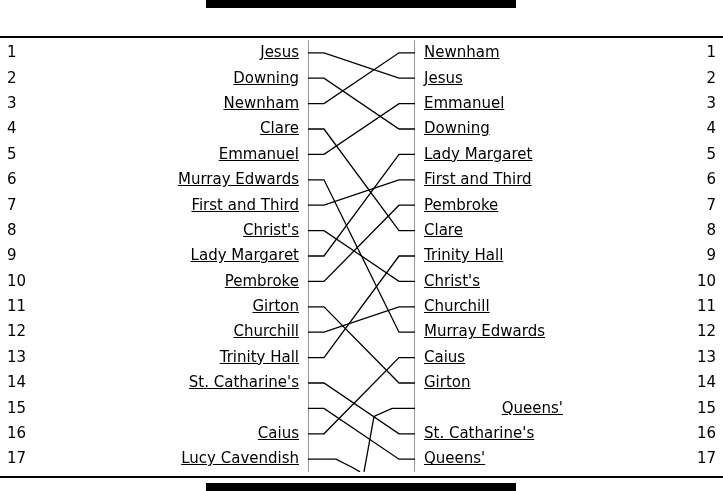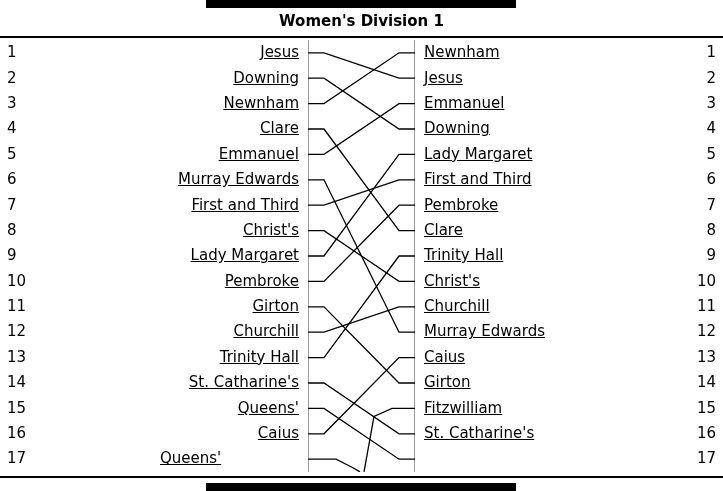--- a/index.html
+++ b/index.html
@@ -22,21 +22,20 @@
   .left-name{text-align:right;padding-right:9px;}
   .right-name{text-align:left;padding-left:9px;}
   .band-spacer{width:107px;flex:0 0 107px;}
   #bumps-svg{position:absolute;left:308px;top:40px;}
 </style>
 </head>
 <body>
 
 <div id="page">
   <div id="bar-top" class="black-bar"></div>
-  <div id="title">Women's Division 1</div>
   <div id="rule-top" class="rule"></div>
 
   <div id="rows">
       <div class="row">
         <div class="num left-num">1</div>
         <div class="name left-name">Jesus</div>
         <div class="band-spacer"></div>
         <div class="name right-name">Newnham</div>
         <div class="num right-num">1</div>
       </div>
@@ -128,32 +127,32 @@
         <div class="num left-num">14</div>
         <div class="name left-name">St. Catharine's</div>
         <div class="band-spacer"></div>
         <div class="name right-name">Girton</div>
         <div class="num right-num">14</div>
       </div>
       <div class="row">
         <div class="num left-num">15</div>
         <div class="name left-name">Queens'</div>
         <div class="band-spacer"></div>
-        <div class="name right-name">Fitzwilliam</div>
         <div class="num right-num">15</div>
       </div>
       <div class="row">
         <div class="num left-num">16</div>
         <div class="name left-name">Caius</div>
         <div class="band-spacer"></div>
         <div class="name right-name">St. Catharine's</div>
         <div class="num right-num">16</div>
       </div>
       <div class="row">
         <div class="num left-num">17</div>
+        <div class="name left-name">Lucy Cavendish</div>
         <div class="band-spacer"></div>
         <div class="name right-name">Queens'</div>
         <div class="num right-num">17</div>
       </div>
     </div>
 
   <svg id="bumps-svg" width="107" height="432" viewBox="0 0 107 431.79999999999995">
       <line x1="0.5" y1="0" x2="0.5" y2="431.79999999999995" stroke="#999999" stroke-width="1"></line>
       <line x1="106.5" y1="0" x2="106.5" y2="431.79999999999995" stroke="#999999" stroke-width="1"></line>
       <polyline points="0,12.7 16,12.7 91,38.099999999999994 107,38.099999999999994" fill="none" stroke="#000000" stroke-width="1.3"></polyline>

